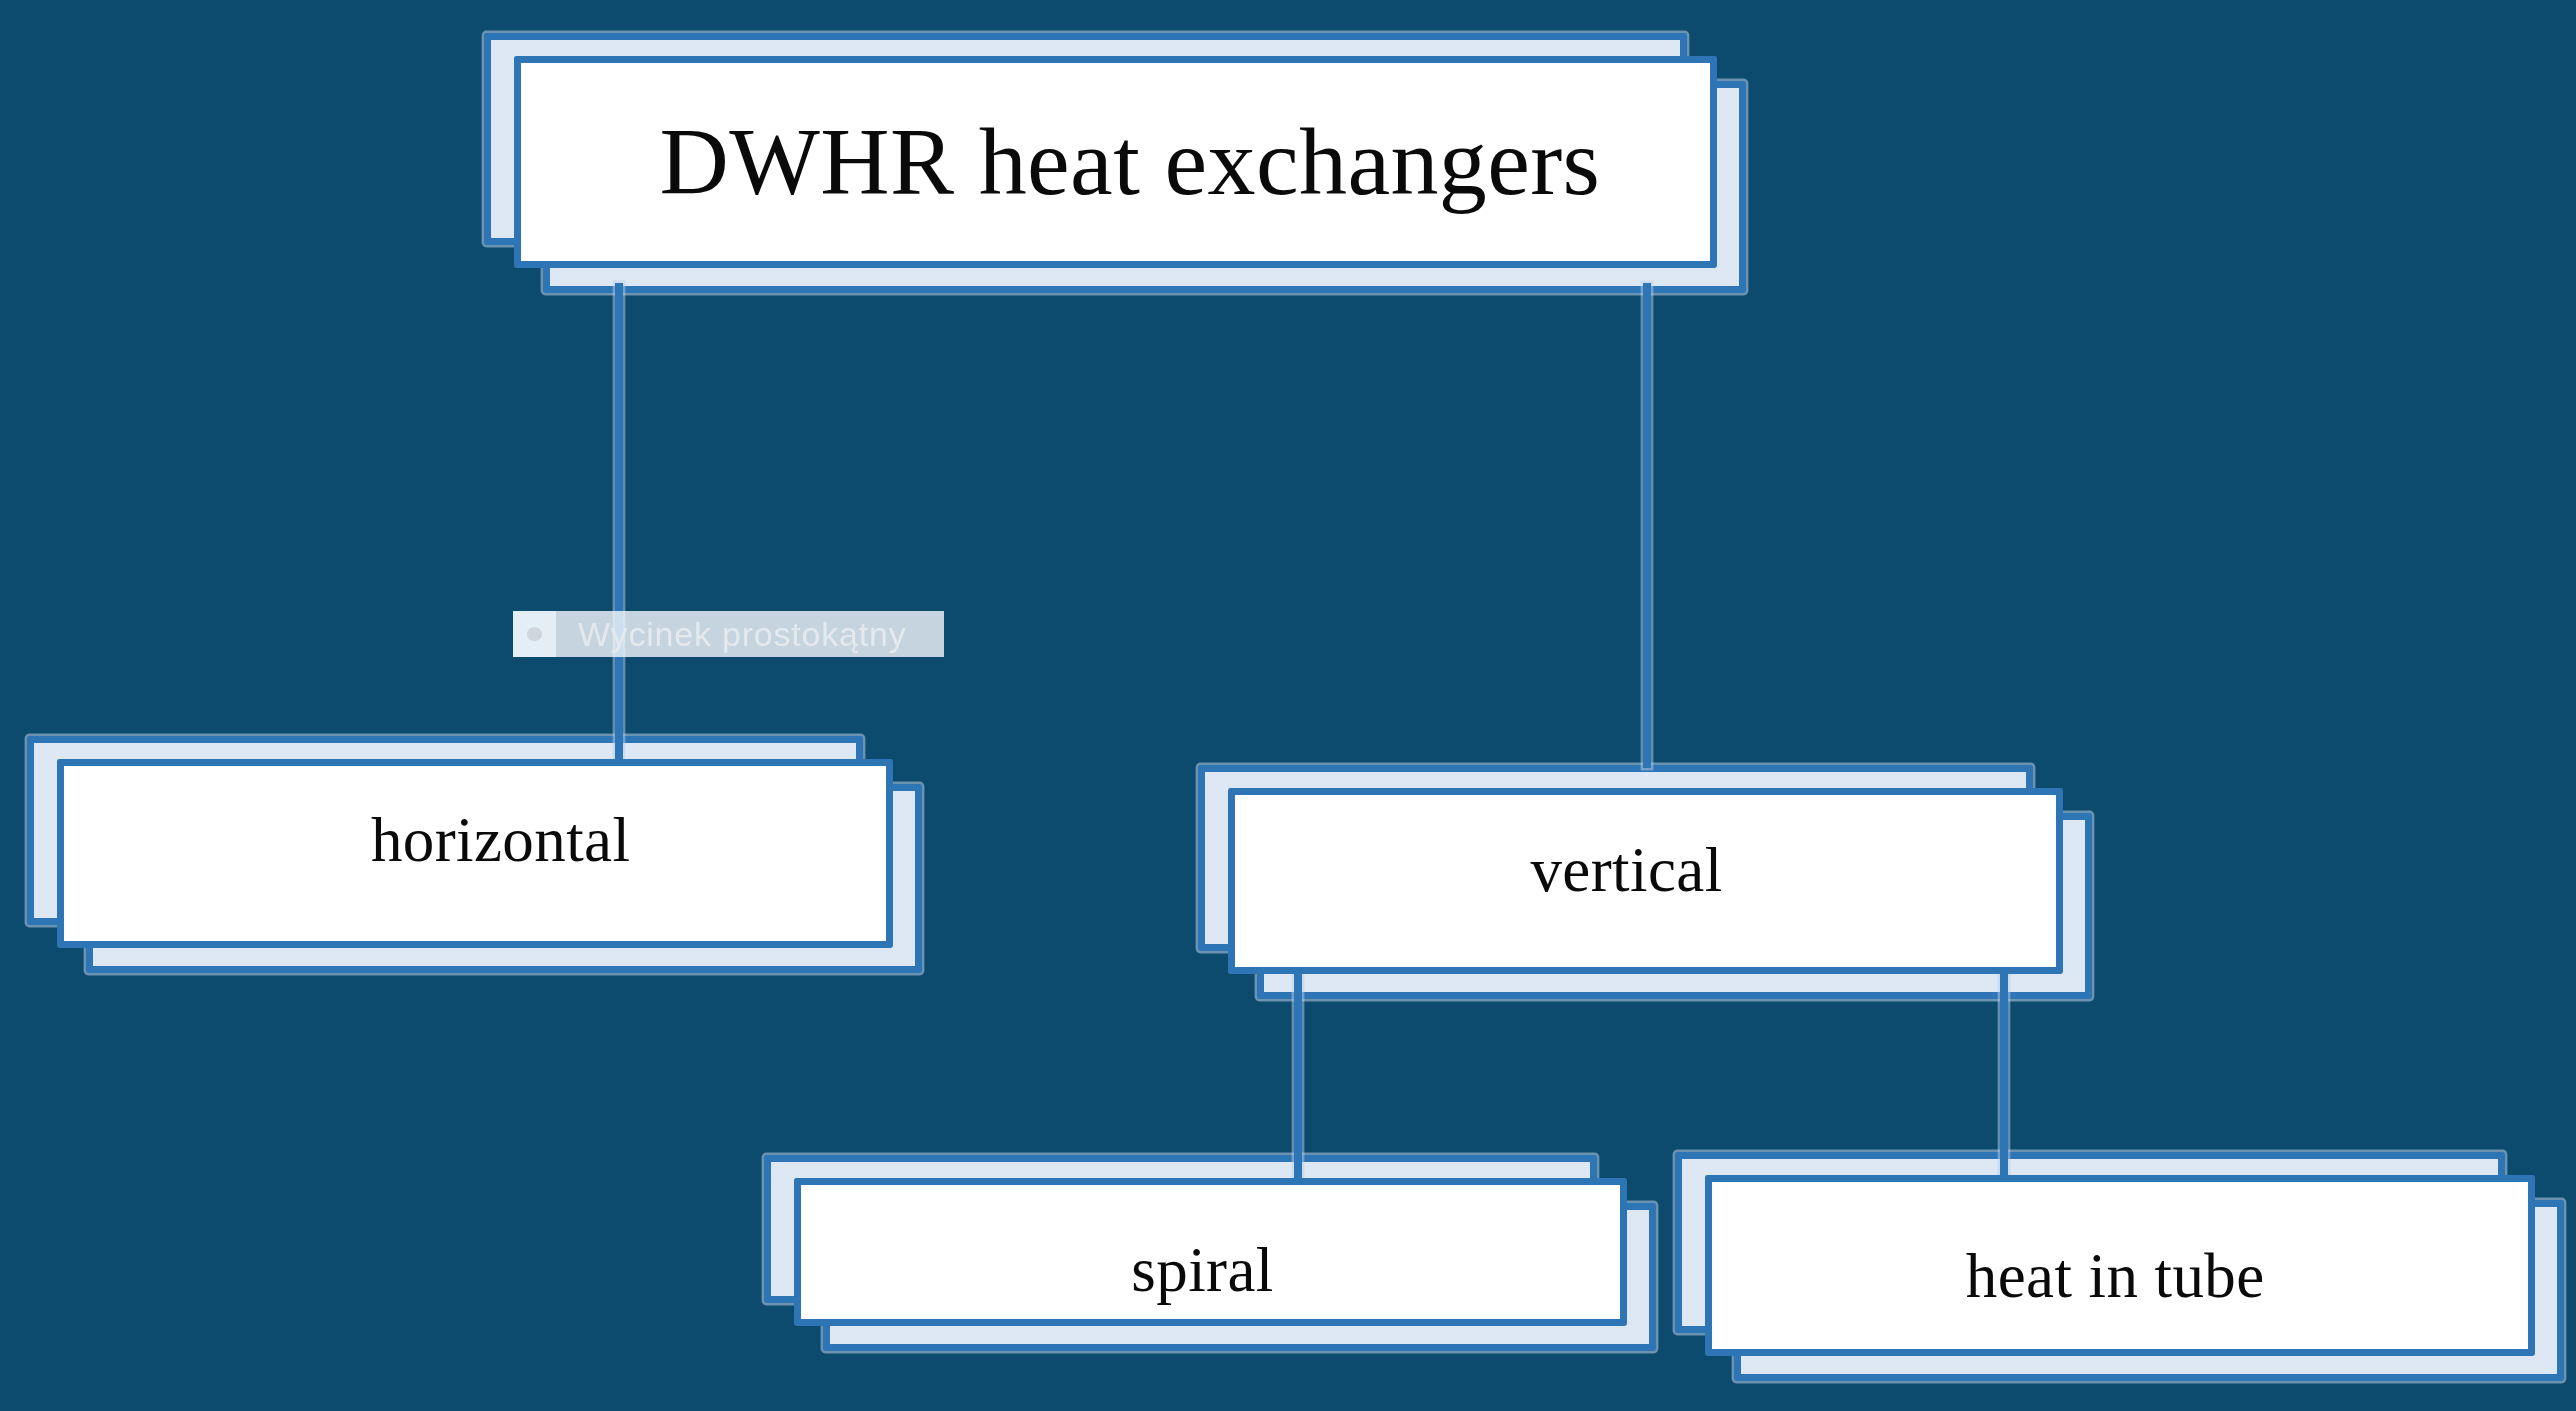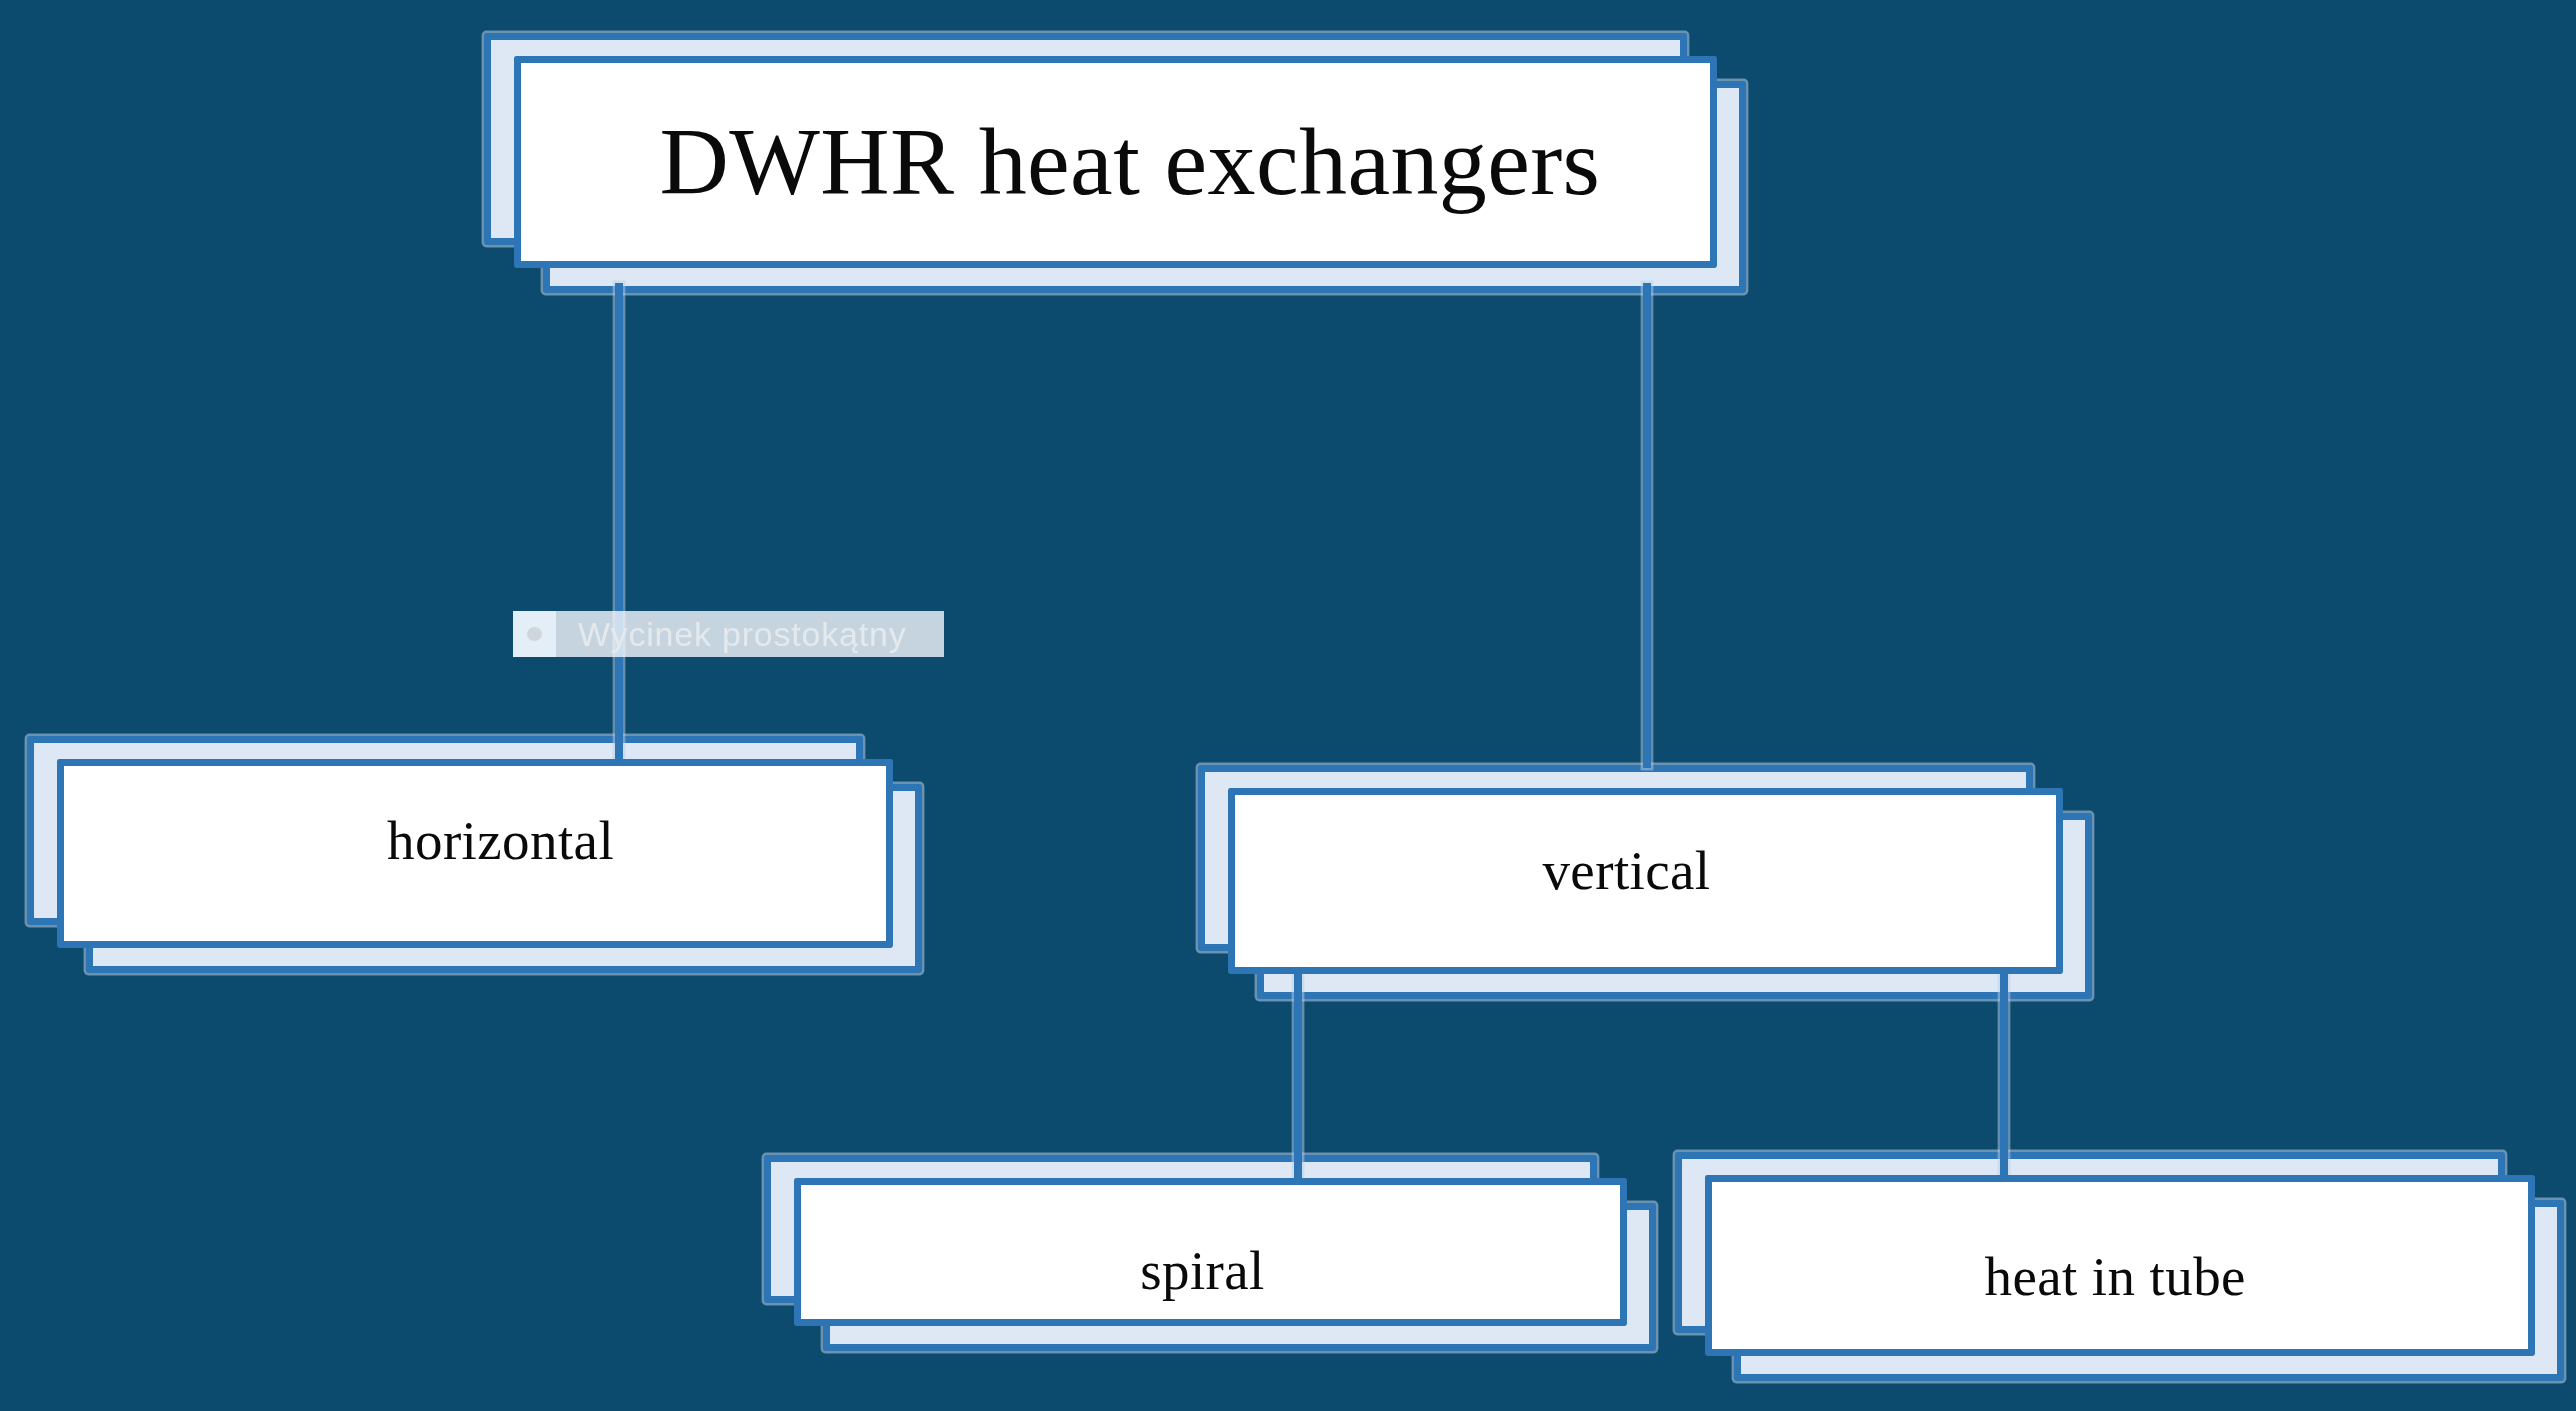--- a/index.html
+++ b/index.html
@@ -30,21 +30,21 @@
   .back-dr { transform: translate(29px, 25px);  z-index: 1; }
   .front {
     background: var(--front-fill);
     z-index: 3;
     display: flex;
     align-items: center;
     justify-content: center;
   }
   .label {
     color: var(--label-color);
-    font-size: 55px;
+    font-size: 63px;
     line-height: 1;
     white-space: nowrap;
     letter-spacing: 0.4px;
   }
   #node-root .label { font-size: 96px; transform: translateX(14.4px); }
   #node-horizontal .label { transform: translate(25.6px, -12.8px); }
   #node-vertical .label { transform: translate(-19px, -11.2px); }
   #node-spiral .label { transform: translate(-8px, 17.6px); }
   #node-tube .label { transform: translate(-4.8px, 11.2px); }
 

